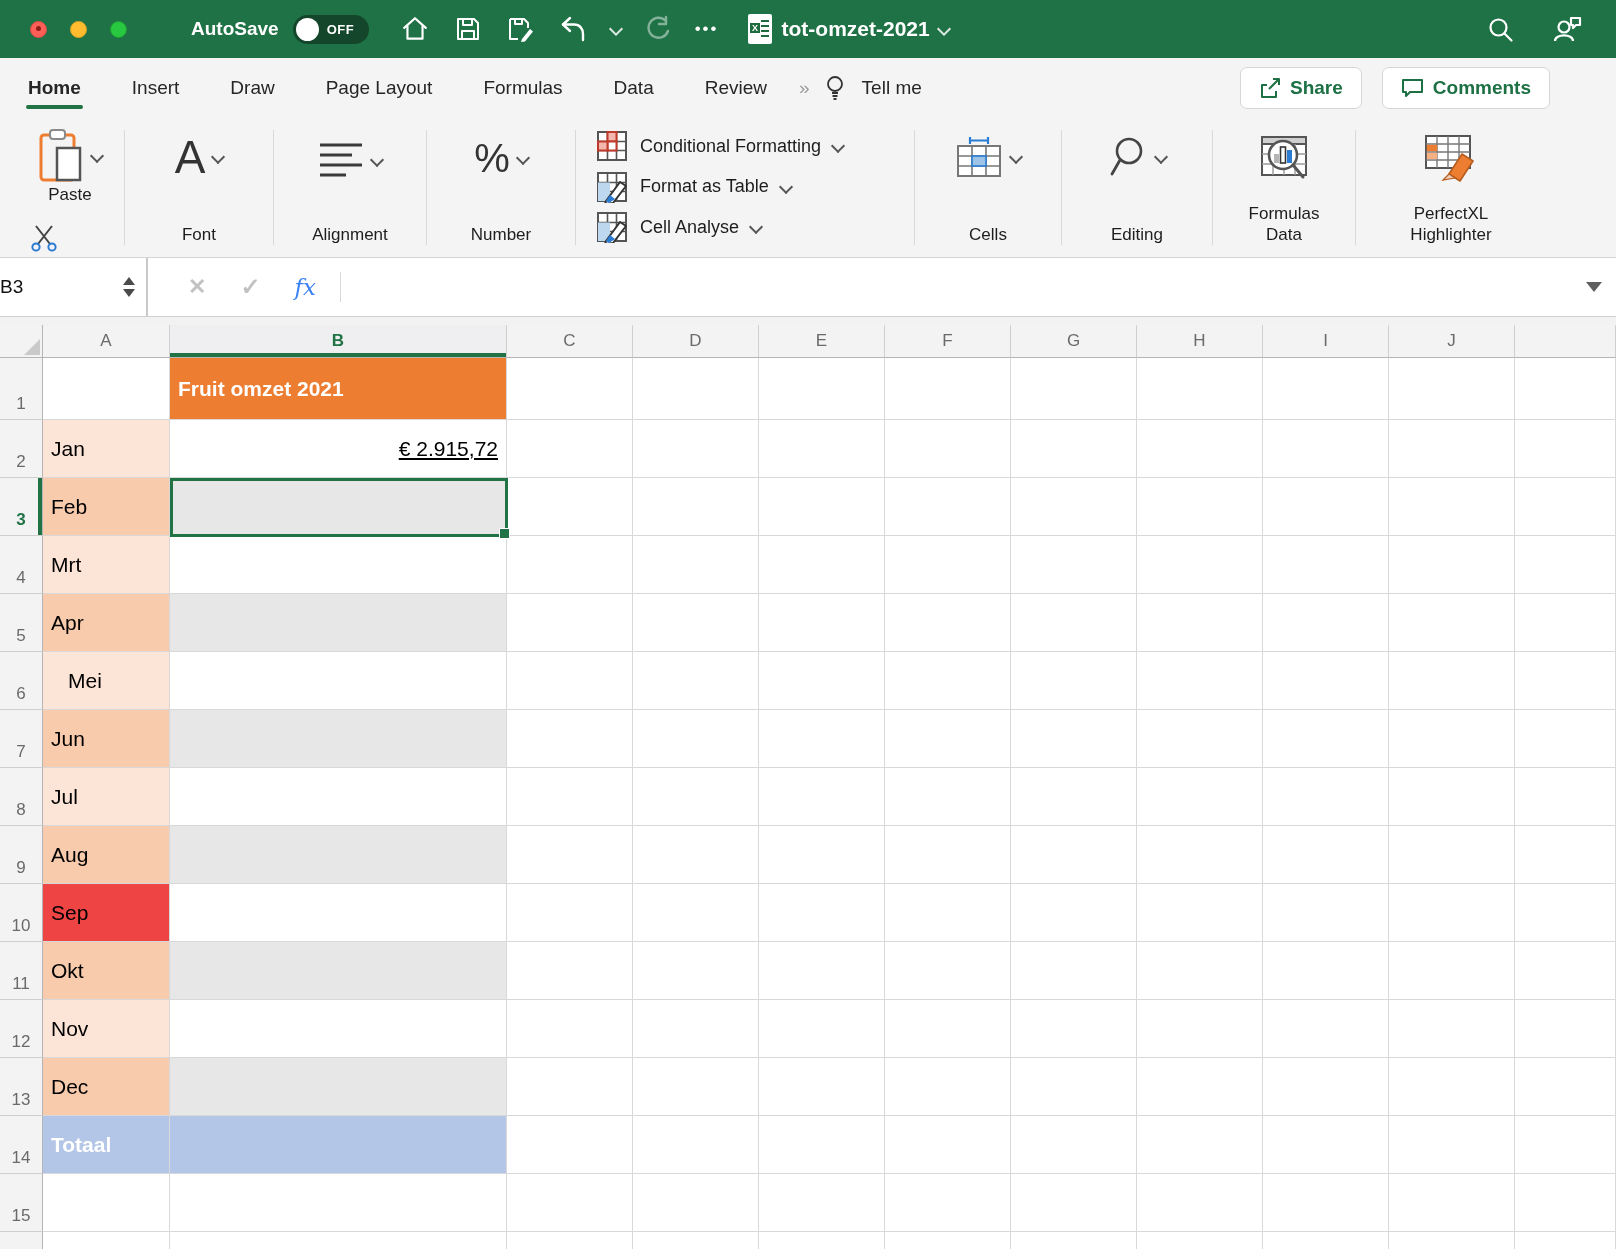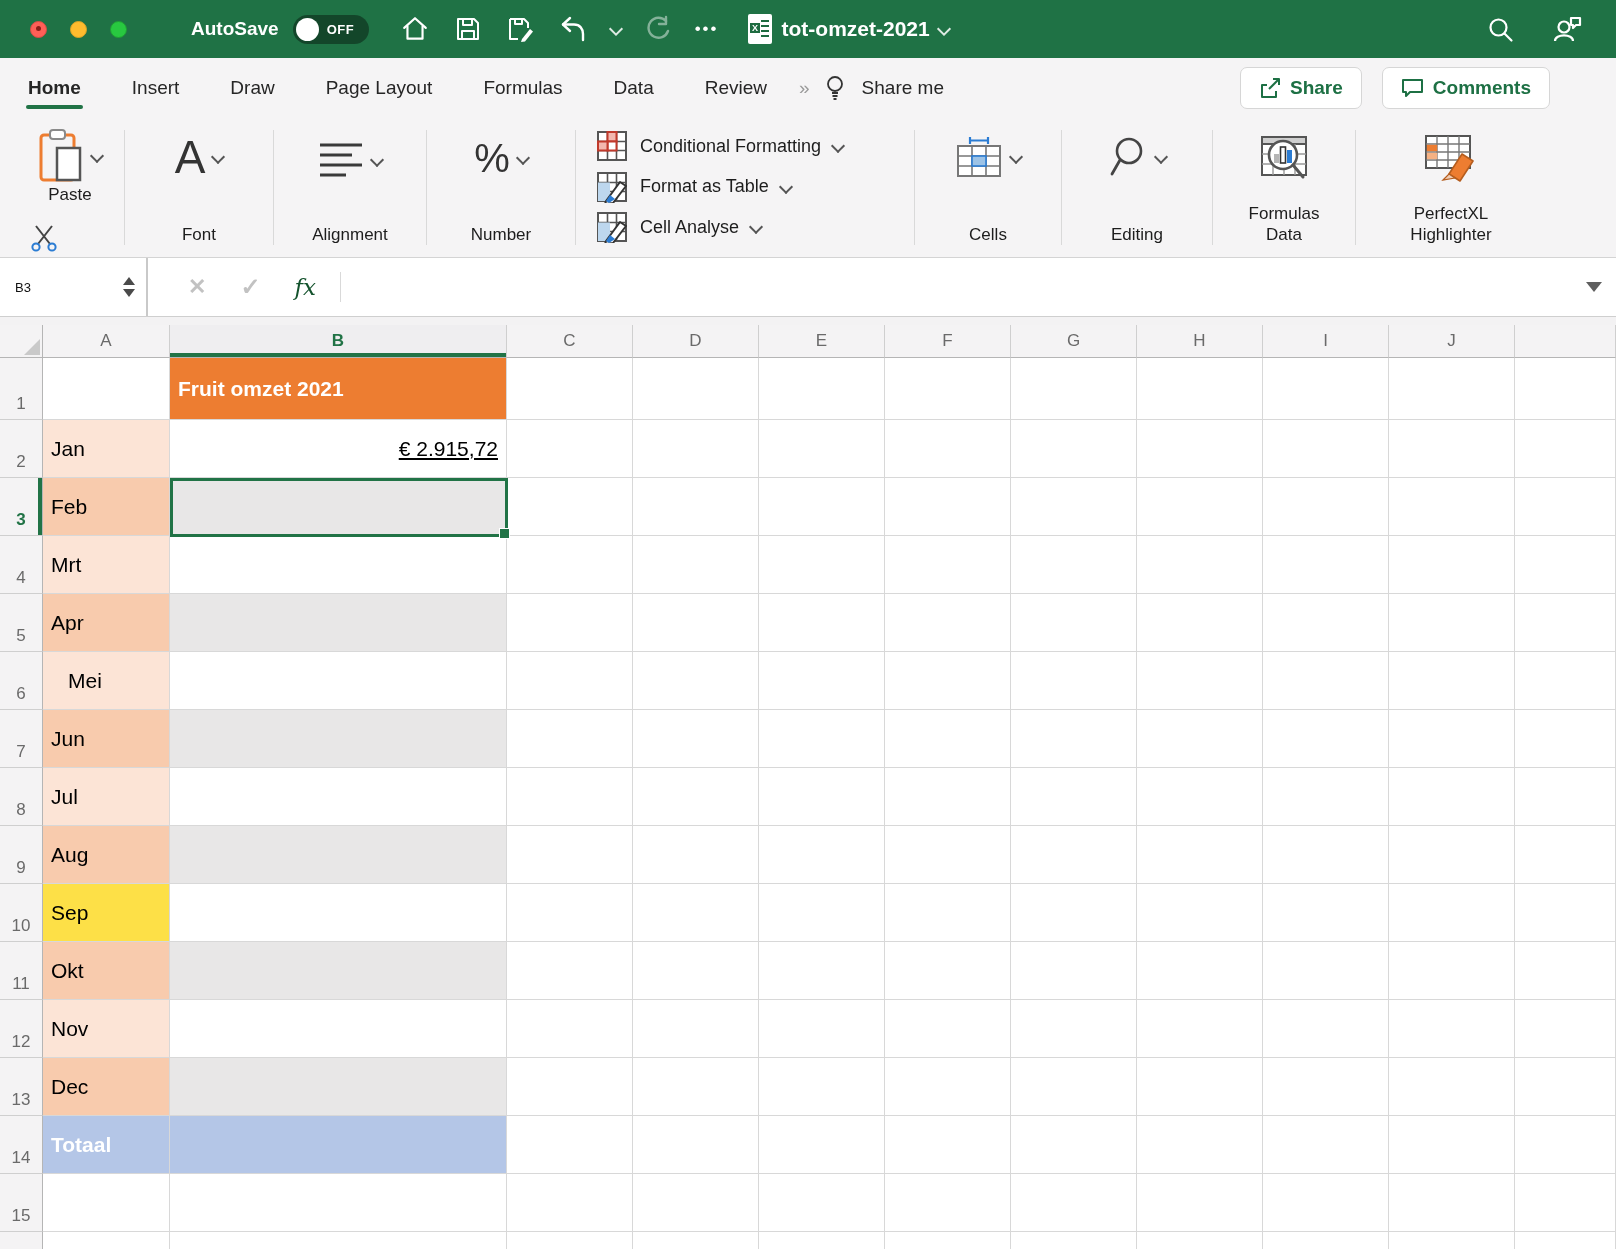--- a/index.html
+++ b/index.html
@@ -57,27 +57,27 @@
   .clip-item{display:flex;align-items:center;gap:7px;height:34px;}
   .bigA{font-size:46px;font-weight:400;color:#333;line-height:1;}
   .pct{font-size:40px;font-weight:400;color:#333;line-height:1;}
   .grp-styles{display:flex;flex-direction:column;justify-content:space-between;padding:12px 4px 14px 10px;width:318px;box-sizing:border-box;}
   .style-row{display:flex;align-items:center;gap:12px;}
   .style-row .lbl{font-size:18px;color:#1d1d1d;}
   
   .fbar{position:absolute;left:0;top:258px;width:1616px;height:59px;background:#fff;
         border-bottom:1px solid #cfcfcf;display:flex;align-items:center;box-sizing:border-box;}
   .namebox{width:148px;height:100%;display:flex;align-items:center;border-right:2px solid #c9c9c9;box-sizing:border-box;}
-  .namebox .ref{font-size:13px;color:#111;margin-left:15px;}
+  .namebox .ref{font-size:19px;color:#111;}
   .spinner{margin-left:auto;margin-right:11px;display:flex;flex-direction:column;gap:4px;align-items:center;}
   .tri-up{width:0;height:0;border-left:6px solid transparent;border-right:6px solid transparent;border-bottom:8px solid #4a4a4a;}
   .tri-dn{width:0;height:0;border-left:6px solid transparent;border-right:6px solid transparent;border-top:8px solid #4a4a4a;}
   .f-x{font-size:22px;color:#c2c2c2;font-weight:700;margin-left:40px;}
   .f-check{font-size:24px;color:#c2c2c2;font-weight:700;margin-left:34px;}
-  .f-fx{font-family:"DejaVu Serif",serif;font-style:italic;font-size:23px;color:#14532d;margin-left:34px;}
+  .f-fx{font-family:"DejaVu Serif",serif;font-style:italic;font-size:23px;color:#3b82f6;margin-left:34px;}
   .f-div{width:1px;height:30px;background:#d9d9d9;margin-left:24px;}
   .f-input{flex:1;height:100%;display:flex;align-items:center;padding-left:12px;font-size:18px;color:#111;}
   .f-dd{width:0;height:0;border-left:8px solid transparent;border-right:8px solid transparent;
         border-top:10px solid #5f5f5f;margin-right:14px;}
   .strip{position:absolute;left:0;top:317px;width:1616px;height:8px;background:#f3f2f3;}
   
   .sheet{position:absolute;left:0;top:325px;width:1616px;height:924px;background:#fff;overflow:hidden;}
   .hdr-row{display:flex;height:33px;}
   .hdr-cell{box-sizing:border-box;background:#f4f3f4;border-right:1px solid #cfcfcf;border-bottom:1px solid #b5b5b5;
             display:flex;align-items:center;justify-content:center;font-size:17px;color:#6a6a6a;position:relative;}
@@ -189,21 +189,21 @@
         <div class="tab">Formulas</div>
         <div class="tab">Data</div>
         <div class="tab">Review</div>
       </nav>
     <div class="tab-extra">
       <span class="dbl-chev">»</span>
       <svg width="22" height="26" viewBox="0 0 22 26" fill="none" stroke="#333" stroke-width="1.8">
         <circle cx="11" cy="9" r="7"></circle>
           <path d="M8 18 h6 M8.5 21 h5 M9.5 24 h3"></path>
       </svg>
-      <span class="tellme">Share me</span>
+      <span class="tellme">Tell me</span>
     </div>
     <div class="spacer"></div>
     <div class="tab-right">
       <div class="pill-btn">
         <svg width="22" height="22" viewBox="0 0 22 22" fill="none" stroke="#1d7044" stroke-width="2" stroke-linejoin="round">
           <path d="M8 8 H3 V20 H17 V14"></path>
             <path d="M10 12 L20 2"></path>
             <path d="M14 2 H20 V8"></path>
         </svg>
         <span>Share</span>
@@ -545,21 +545,21 @@
         <div class="cell" style="width: 126px; height: 58px; flex: 0 0 126px;"></div>
         <div class="cell" style="width: 126px; height: 58px; flex: 0 0 126px;"></div>
         <div class="cell" style="width: 126px; height: 58px; flex: 0 0 126px;"></div>
         <div class="cell" style="width: 126px; height: 58px; flex: 0 0 126px;"></div>
         <div class="cell" style="width: 126px; height: 58px; flex: 0 0 126px;"></div>
         <div class="cell" style="width: 126px; height: 58px; flex: 0 0 126px;"></div>
         <div class="cell" style="width: 101px; height: 58px; flex: 0 0 101px;"></div>
       </div>
       <div class="srow" style="height: 58px;">
         <div class="rownum" style="width: 43px; height: 58px; flex: 0 0 43px;">10</div>
-        <div class="cell" style="width: 127px; height: 58px; flex: 0 0 127px; background: #fde047;">Sep</div>
+        <div class="cell" style="width: 127px; height: 58px; flex: 0 0 127px; background: #ef4444;">Sep</div>
         <div class="cell" style="width: 337px; height: 58px; flex: 0 0 337px;"></div>
         <div class="cell" style="width: 126px; height: 58px; flex: 0 0 126px;"></div>
         <div class="cell" style="width: 126px; height: 58px; flex: 0 0 126px;"></div>
         <div class="cell" style="width: 126px; height: 58px; flex: 0 0 126px;"></div>
         <div class="cell" style="width: 126px; height: 58px; flex: 0 0 126px;"></div>
         <div class="cell" style="width: 126px; height: 58px; flex: 0 0 126px;"></div>
         <div class="cell" style="width: 126px; height: 58px; flex: 0 0 126px;"></div>
         <div class="cell" style="width: 126px; height: 58px; flex: 0 0 126px;"></div>
         <div class="cell" style="width: 126px; height: 58px; flex: 0 0 126px;"></div>
         <div class="cell" style="width: 101px; height: 58px; flex: 0 0 101px;"></div>

